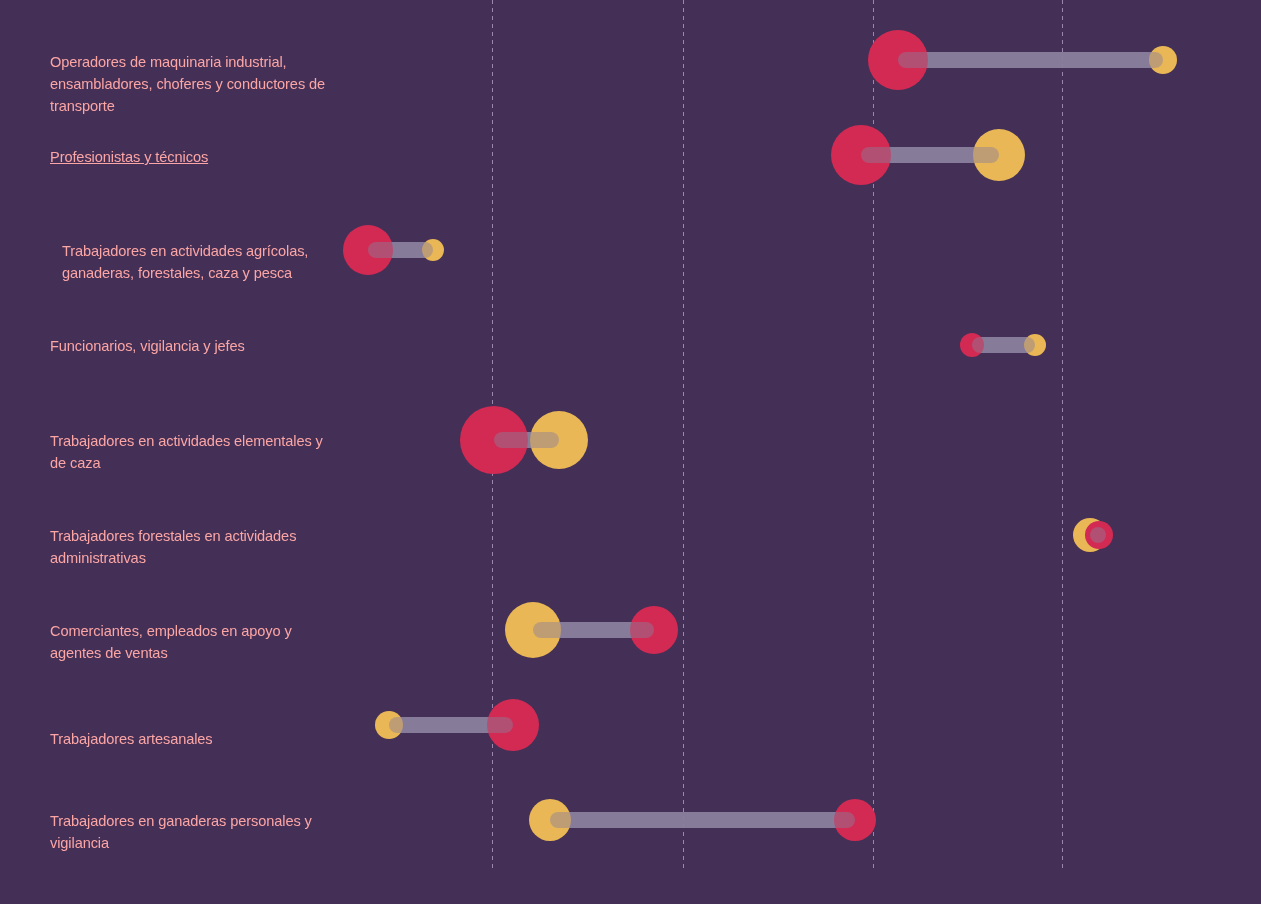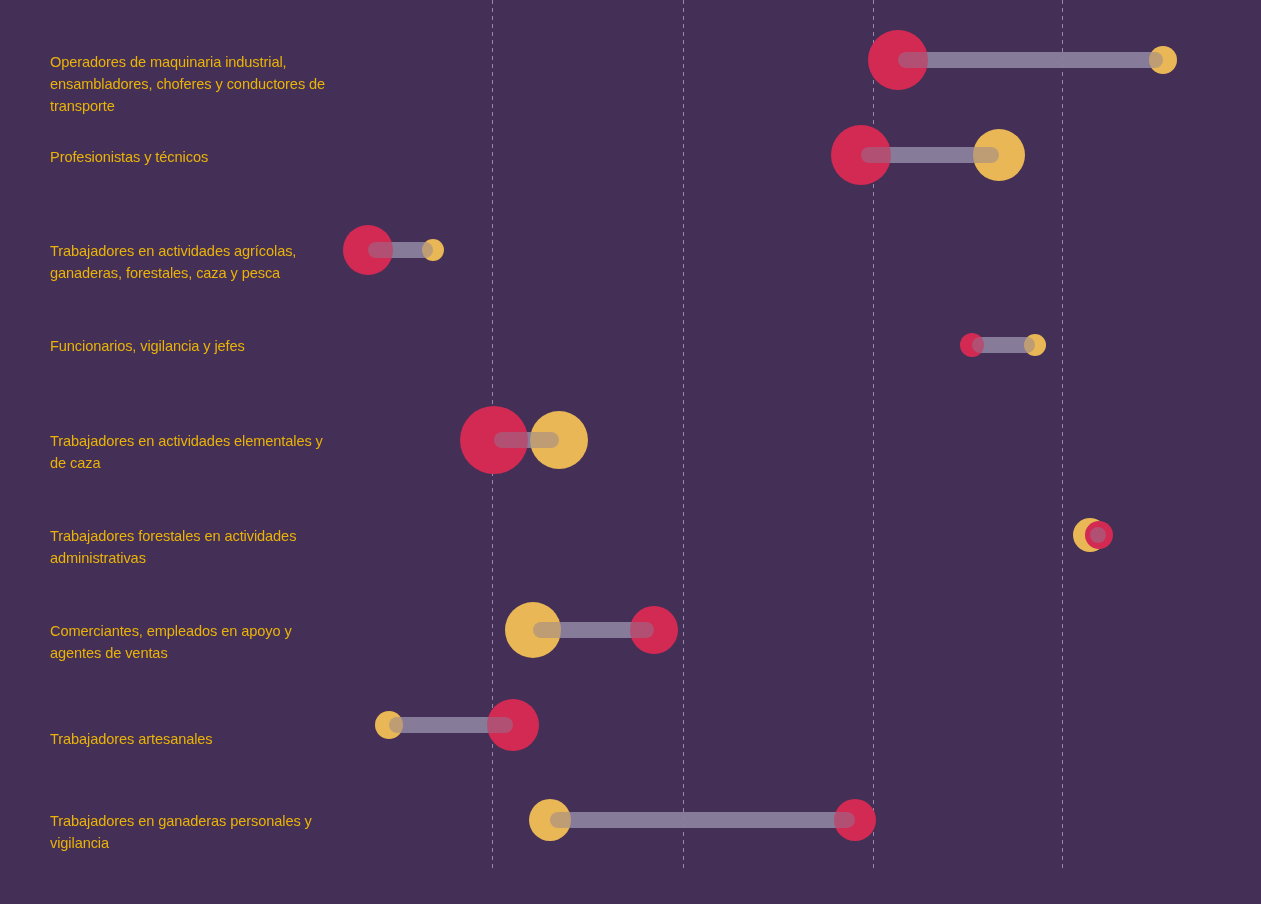--- a/index.html
+++ b/index.html
@@ -50,21 +50,21 @@
   .row {
     position: absolute;
     left: 0;
     width: 1261px;
   }
 
   .row-label {
     position: absolute;
     left: 50px;
     width: 300px;
-    color: #eab308;
+    color: #fca5a5;
     font-size: 14.6px;
     line-height: 22px;
     letter-spacing: -0.1px;
     white-space: pre-line;
   }
 
   .connector {
     position: absolute;
     background: #8a7f9c;
     border-radius: 999px;
@@ -92,28 +92,28 @@
       <div class="row" style="top: 0px; height: 0px;">
         <div class="row-label" style="top: 51px;">Operadores de maquinaria industrial,
 ensambladores, choferes y conductores de
 transporte</div>
         <div class="connector" style="left: 898px; width: 265px; top: 52px; height: 16px; background: rgb(138, 127, 156);"></div>
         <div class="dot" style="left: 1149px; top: 46px; width: 28px; height: 28px; background: rgb(233, 183, 85);"></div>
         <div class="dot" style="left: 868px; top: 30px; width: 60px; height: 60px; background: rgb(211, 42, 84);"></div>
         <div class="connector" style="left: 898px; width: 265px; top: 52px; height: 16px; background: rgb(138, 127, 156); opacity: 0.45;"></div>
       </div>
       <div class="row" style="top: 0px; height: 0px;">
-        <div class="row-label" style="top: 146px;">Profesionistas y técnicos</div>
+        <div class="row-label" style="top: 146px; text-decoration: underline;">Profesionistas y técnicos</div>
         <div class="connector" style="left: 861px; width: 138px; top: 147px; height: 16px; background: rgb(138, 127, 156);"></div>
         <div class="dot" style="left: 973px; top: 129px; width: 52px; height: 52px; background: rgb(233, 183, 85);"></div>
         <div class="dot" style="left: 831px; top: 125px; width: 60px; height: 60px; background: rgb(211, 42, 84);"></div>
         <div class="connector" style="left: 861px; width: 138px; top: 147px; height: 16px; background: rgb(138, 127, 156); opacity: 0.45;"></div>
       </div>
       <div class="row" style="top: 0px; height: 0px;">
-        <div class="row-label" style="top: 240px;">Trabajadores en actividades agrícolas,
+        <div class="row-label" style="top: 240px; margin-left: 12px;">Trabajadores en actividades agrícolas,
 ganaderas, forestales, caza y pesca</div>
         <div class="connector" style="left: 368px; width: 65px; top: 242px; height: 16px; background: rgb(138, 127, 156);"></div>
         <div class="dot" style="left: 422px; top: 239px; width: 22px; height: 22px; background: rgb(233, 183, 85);"></div>
         <div class="dot" style="left: 343px; top: 225px; width: 50px; height: 50px; background: rgb(211, 42, 84);"></div>
         <div class="connector" style="left: 368px; width: 65px; top: 242px; height: 16px; background: rgb(138, 127, 156); opacity: 0.45;"></div>
       </div>
       <div class="row" style="top: 0px; height: 0px;">
         <div class="row-label" style="top: 335px;">Funcionarios, vigilancia y jefes</div>
         <div class="connector" style="left: 972px; width: 63px; top: 337px; height: 16px; background: rgb(138, 127, 156);"></div>
         <div class="dot" style="left: 1024px; top: 334px; width: 22px; height: 22px; background: rgb(233, 183, 85);"></div>

